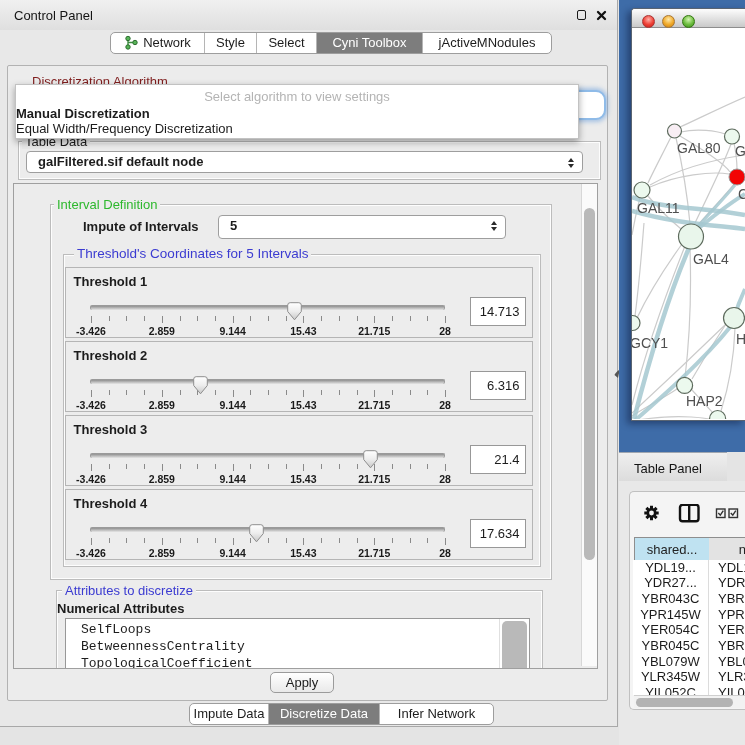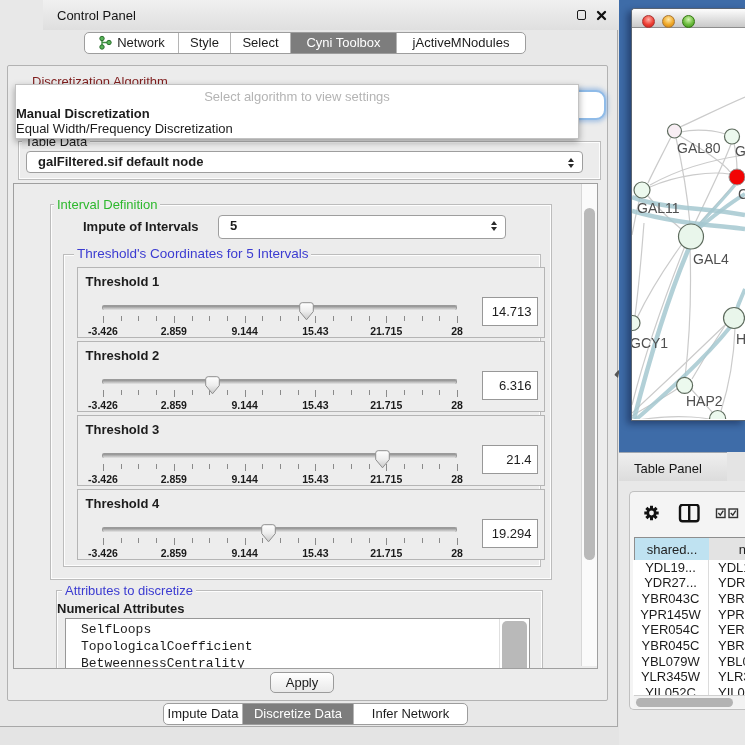--- a/index.html
+++ b/index.html
@@ -2,26 +2,26 @@
 <html><head><meta charset="utf-8">
 <style>
   html,body{margin:0;padding:0;}
   #page{position:relative;width:745px;height:745px;background:#e4e4e4;
     font-family:"Liberation Sans",sans-serif;font-size:13px;color:#1c1c1c;overflow:hidden;}
   .abs{position:absolute;}
   
   #lwin{left:0;top:0;width:617px;height:726px;background:#e8e8e8;
     border-right:1px solid #a8a8a8;border-bottom:1px solid #a8a8a8;}
   #ltitle{left:0;top:0;width:617px;height:30px;
-    background:linear-gradient(#f0f0f0,#dfdfdf);margin-left:43px;}
+    background:linear-gradient(#f0f0f0,#dfdfdf);}
   #ltitle span{position:absolute;left:14px;top:8px;color:#141414;}
   .winbtn{position:absolute;top:10px;width:7px;height:8px;border:1.8px solid #1a1a1a;border-radius:2px;}
   
   .pill{position:absolute;display:flex;background:#fff;border:1px solid #9d9d9d;
-    border-radius:5px;overflow:hidden;height:20px;line-height:20px;}
+    border-radius:5px;overflow:hidden;height:20px;line-height:20px;margin-left:26px;}
   .pill .seg{text-align:center;color:#1c1c1c;border-right:1px solid #b5b5b5;
     white-space:nowrap;}
   .pill .seg:last-child{border-right:none;border-radius:6px;}
   .pill .sel{background:#7d7d7d;color:#fff;}
   
   #ipanel{left:7px;top:65px;width:599px;height:634px;background:#ececec;
     border:1px solid #b2b2b2;border-radius:2px;}
   .grouplab{position:absolute;background:#ececec;padding:0 3px;}
   .etched{position:absolute;border:1px solid #bcbcbc;box-shadow:inset 0 0 0 1px #fdfdfd;}
   .combo{position:absolute;background:#fff;border:1px solid #9e9e9e;border-radius:4px;
@@ -30,21 +30,21 @@
   .updn{position:absolute;right:7px;top:5.5px;width:7px;height:10px;}
   .updn:before,.updn:after{content:"";position:absolute;left:0;border-left:3.5px solid transparent;border-right:3.5px solid transparent;}
   .updn:before{top:0;border-bottom:4px solid #2a2a2a;}
   .updn:after{bottom:0;border-top:4px solid #2a2a2a;}
   
   #scrollp{left:13px;top:183px;width:583px;height:484px;background:#ececec;
     border:1px solid #9f9f9f;overflow:hidden;}
   #vsb{position:absolute;right:0;top:0;width:15px;height:482px;background:#fafafa;border-left:1px solid #d7d7d7;}
   #vsb .thumb{position:absolute;left:2px;top:24px;width:11px;height:352px;background:#b9b9b9;border-radius:6px;}
   
-  .tbox{position:absolute;left:50.5px;width:466px;height:69px;border:1px solid #b5b5b5;background:#ededed;margin-left:12px;}
+  .tbox{position:absolute;left:50.5px;width:466px;height:69px;border:1px solid #b5b5b5;background:#ededed;}
   .tbox b{position:absolute;left:8px;top:6px;}
   .track{position:absolute;left:24px;top:37px;width:353px;height:3.5px;border-radius:2px;
     background:linear-gradient(#909090,#e6e6e6);border:1px solid #9a9a9a;border-width:1px 1px 0 1px;}
   .ticks{position:absolute;left:24.5px;top:48px;width:356px;height:8px;}
   .tickminor{position:absolute;top:0;width:1px;height:4.5px;background:#8a8a8a;}
   .tickmajor{position:absolute;top:0;width:1px;height:7px;background:#8a8a8a;}
   .tlabels{position:absolute;left:24.5px;top:57px;width:356px;font-size:10.5px;font-weight:bold;color:#1a1a1a;}
   .tlab{position:absolute;transform:translateX(-50%);}
   .vfield{position:absolute;right:6px;top:29px;width:49px;height:27px;background:#fff;
     border:1px solid #989898;text-align:right;line-height:27px;padding-right:5px;font-size:13px;}
@@ -283,29 +283,29 @@
             <div class="tlab" style="left:1.0px">-3.426</div>
             <div class="tlab" style="left:71.8px">2.859</div>
             <div class="tlab" style="left:142.6px">9.144</div>
             <div class="tlab" style="left:213.4px">15.43</div>
             <div class="tlab" style="left:284.2px">21.715</div>
             <div class="tlab" style="left:355.0px">28</div>
           </div>
           <svg class="thumb-svg" style="top:34px;left:183.9px" width="15" height="19" viewBox="0 0 15 19">
             <path d="M3.2,0.7 h8.6 q2.5,0 2.5,2.5 v6.3 l-6.8,8.3 l-6.8,-8.3 v-6.3 q0,-2.5 2.5,-2.5 z" fill="url(#thg)" stroke="#8e8e8e" stroke-width="1"></path>
           </svg>
-          <div class="vfield">19.294</div>
+          <div class="vfield">17.634</div>
         </div>
         <div class="etched" style="left:42px;top:406px;width:485px;height:100px;"></div>
         <div class="grouplab" style="left:48px;top:399px;color:#3b3bd1;">Attributes to discretize</div>
         <b class="abs" style="left:43px;top:417px;">Numerical Attributes</b>
         <div id="numlist" style="left:51px;top:434px;width:463px;height:60px;font-family:Liberation Mono, monospace;">
           <div style="padding-top:2px">SelfLoops</div>
+          <div>BetweennessCentrality</div>
           <div>TopologicalCoefficient</div>
-          <div>BetweennessCentrality</div>
           <div style="position:absolute;right:0;top:0;width:14px;height:60px;background:#fff;border-left:1px solid #e0e0e0;">
             <div style="position:absolute;left:1.5px;top:2px;width:10px;height:56px;background:#b9b9b9;border-radius:5px;"></div>
           </div>
         </div>
       <div id="vsb">
           <div class="thumb"></div>
         </div>
     </div>
 
     <div class="abs" style="left:270px;top:672px;width:62px;height:19px;background:linear-gradient(#fff,#e9e9e9);

